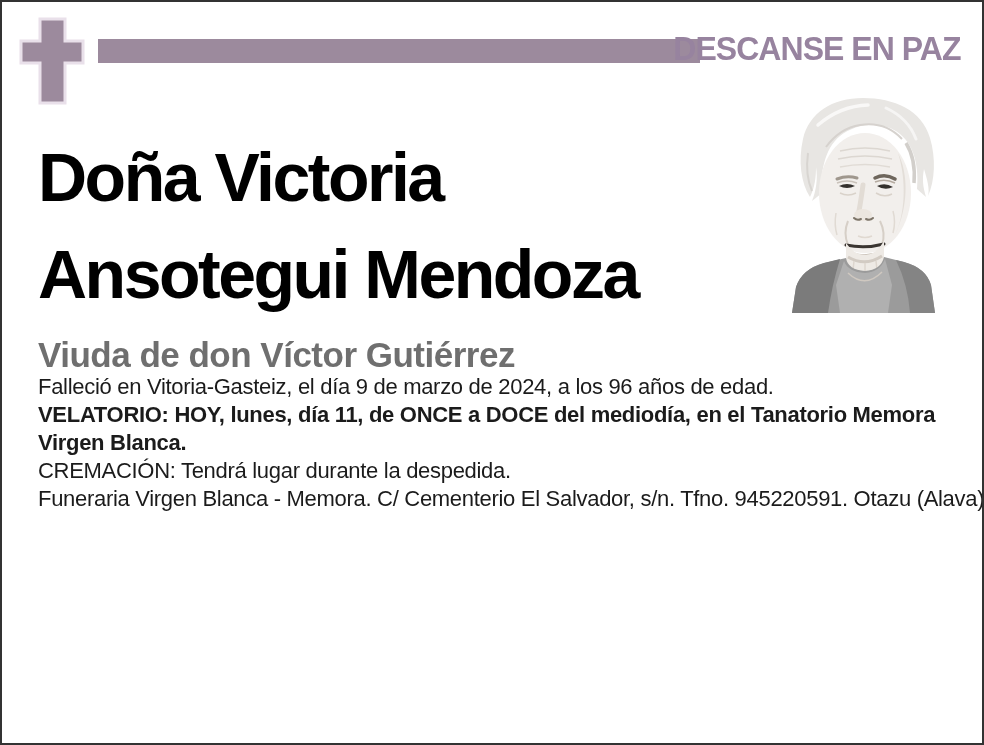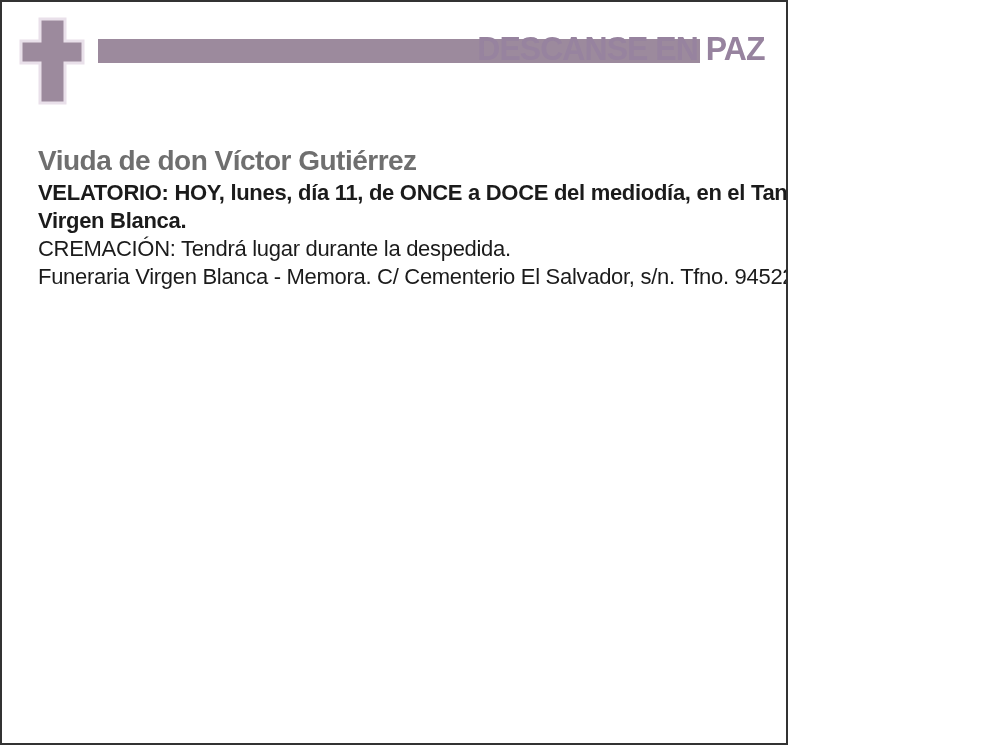--- a/index.html
+++ b/index.html
@@ -1,18 +1,18 @@
 <!DOCTYPE html>
 <html><head>
 <meta charset="utf-8">
 <style>
   html, body { margin: 0; padding: 0; background: #ffffff; }
   .page {
     position: relative;
-    width: 788px;
+    width: 984px;
     height: 745px;
     box-sizing: border-box;
     border: 2px solid #333333;
     background: #ffffff;
     font-family: "Liberation Sans", "DejaVu Sans", sans-serif;
     overflow: hidden;
   }
   .cross { position: absolute; left: 17px; top: 15px; }
   .bar {
     position: absolute; left: 96px; top: 37px;
@@ -26,21 +26,21 @@
     transform: scaleX(0.94); transform-origin: right center;
     white-space: nowrap;
   }
   .photo { position: absolute; left: 786px; top: 93px; width: 150px; height: 218px; }
   .content { position: absolute; left: 36px; top: 127px; width: 908px; }
   .content h1 {
     margin: 0; font-size: 68px; line-height: 97px;
     letter-spacing: -2.5px; color: #000000; font-weight: bold;
   }
   .content h2 {
-    margin: 14px 0 0 0; font-size: 28px; line-height: 36px;
+    margin: 14px 0 0 0; font-size: 35px; line-height: 36px;
     letter-spacing: -0.5px; color: #6f6f6f; font-weight: bold;
   }
   .content p { margin: 0; font-size: 22px; line-height: 28px; letter-spacing: -0.3px; color: #1b1b1b; }
   .p-death   { margin-top: 10px; }
   .p-family  { margin-top: 14px; }
   .p-vel     { margin-top: 20px; font-weight: bold; color: #111111; }
   .p-desp    { margin-top: 18px; font-weight: bold; color: #111111; }
   .p-crem    { margin-top: 16px; font-weight: normal; color: #111111; }
   .p-footer  { margin-top: 7px; font-size: 18px; line-height: 23px; letter-spacing: -0.2px; white-space: nowrap; }
 </style>
@@ -105,23 +105,25 @@
 
       <path d="M4,218 L8,192 Q14,174 36,168 L58,163 Q60,175 77,176 Q93,175 96,162 L116,167 Q138,173 143,190 L147,218 Z" fill="#9b9b9b"></path>
       <path d="M4,218 L8,192 Q14,174 36,168 L52,164 Q44,190 40,218 Z" fill="#7b7b7b"></path>
       <path d="M147,218 L143,190 Q138,173 116,167 L108,165 Q120,190 122,218 Z" fill="#848484"></path>
       <path d="M56,166 Q60,177 77,178 Q92,177 97,164 L104,190 L100,218 L52,218 L48,190 Z" fill="#b0b0b0"></path>
       <path d="M60,178 Q77,194 94,177" stroke="#cfc8c0" stroke-width="1.5" fill="none"></path>
     </svg>
   </div>
 
   <div class="content">
+    <h1><span>Doña Victoria</span><br><span>Ansotegui Mendoza</span></h1>
 
     <h2>Viuda de don Víctor Gutiérrez</h2>
 
+    <p class="p-death">Falleció en Vitoria-Gasteiz, el día 9 de marzo de 2024, a los 96 años de edad.</p>
 
 
     <p class="p-vel">VELATORIO: HOY, lunes, día 11, de ONCE a DOCE del mediodía, en el Tanatorio Memora Virgen Blanca.</p>
 
 
     <p class="p-crem">CREMACIÓN: Tendrá lugar durante la despedida.</p>
 
     <p class="p-footer">Funeraria Virgen Blanca - Memora. C/ Cementerio El Salvador, s/n. Tfno. 945220591. Otazu (Alava).</p>
   </div>
 

